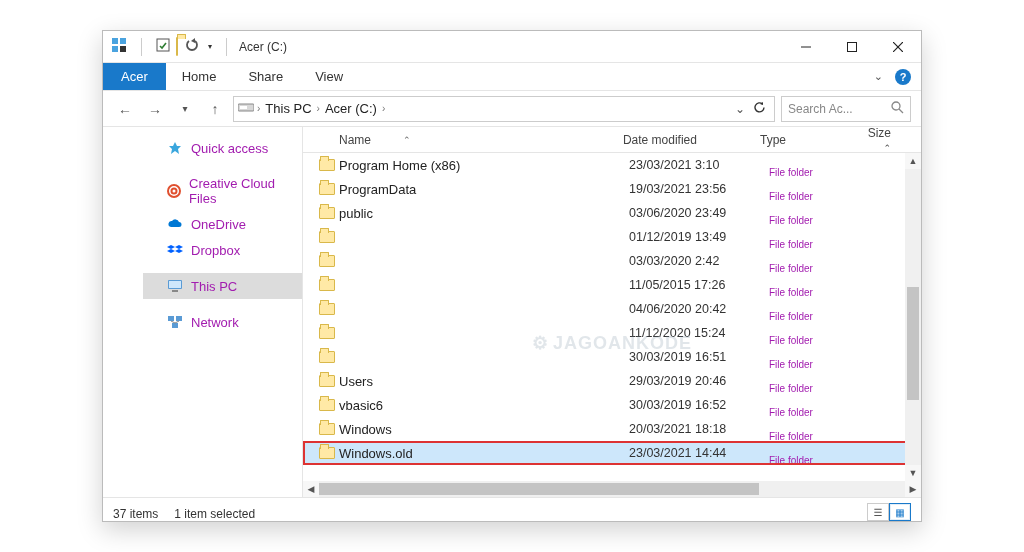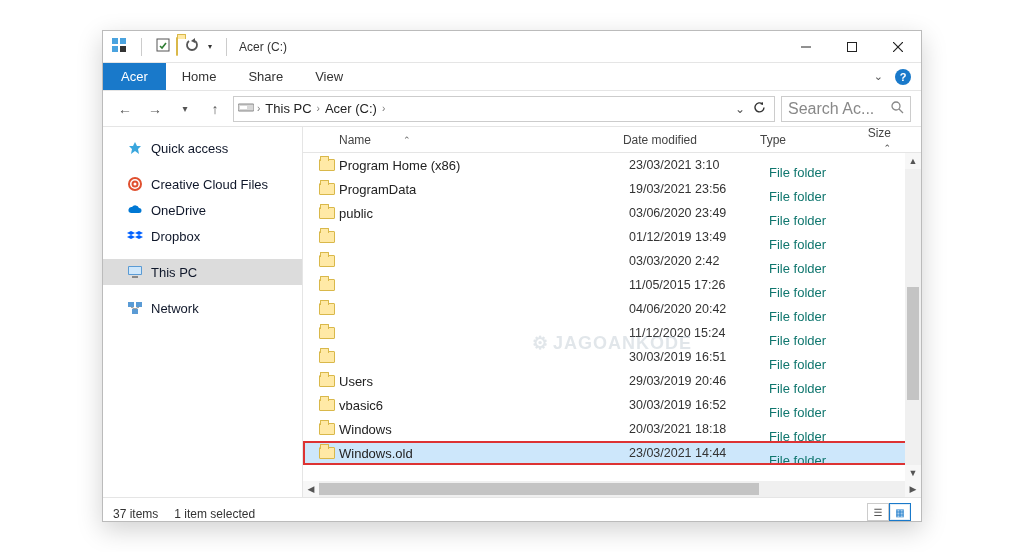--- a/index.html
+++ b/index.html
@@ -26,43 +26,43 @@
   .chev { font-size: 11px; color: #555; }
   .help { width: 16px; height: 16px; border-radius: 50%; background: #1979ca; color: #fff; font-size: 11px; display: flex; align-items: center; justify-content: center; font-weight: bold; }
   
   .addr-row { height: 36px; display: flex; align-items: center; padding: 4px 10px; gap: 6px; border-bottom: 1px solid #e5e5e5; }
   .nav-btn { width: 24px; height: 24px; display: flex; align-items: center; justify-content: center; color: #555; font-size: 14px; }
   .addr-box { flex: 1; height: 26px; border: 1px solid #ccc; display: flex; align-items: center; padding: 0 4px; font-size: 13px; }
   .addr-box .crumb { padding: 0 2px; color: #222; }
   .addr-box .crumb-sep { color: #777; padding: 0 3px; font-size: 10px; }
   .addr-box .spacer { flex: 1; }
   .addr-box .end { color: #555; font-size: 12px; padding: 0 4px; display: flex; align-items: center; gap: 8px;}
-  .search-box { width: 130px; height: 26px; border: 1px solid #ccc; display: flex; align-items: center; padding: 0 6px; font-size: 16px; color: #888; gap: 6px;}
+  .search-box { width: 130px; height: 26px; border: 1px solid #ccc; display: flex; align-items: center; padding: 0 6px; font-size: 12px; color: #888; gap: 6px;}
   
   .body { flex: 1; display: flex; min-height: 0; }
   .sidebar { width: 200px; border-right: 1px solid #e5e5e5; padding: 8px 0; overflow: hidden; }
-  .side-item { display: flex; align-items: center; gap: 8px; padding: 5px 16px 5px 24px; font-size: 13px; color: #0f172a; }
+  .side-item { display: flex; align-items: center; gap: 8px; padding: 5px 16px 5px 24px; font-size: 13px; color: #a21caf; margin-left: 40px; }
   .side-item.selected { background: #dcdcdc; }
   .side-item.spacer { height: 10px; padding: 0; }
   .side-icon { width: 16px; height: 16px; display: flex; align-items: center; justify-content: center; font-size: 14px; }
   
   .listwrap { flex: 1; display: flex; flex-direction: column; min-width: 0; }
   .cols { display: flex; height: 26px; align-items: center; border-bottom: 1px solid #e5e5e5; font-size: 12px; color: #444; padding-left: 36px; }
   .col-name { width: 290px; display: flex; align-items: center; gap: 32px;}
   .col-name .sort { font-size: 9px; color: #666; }
   .col-date { width: 140px; }
   .col-type { width: 110px; }
   .col-size { flex: 1; text-align: right; padding-right: 30px; }
   .rows { flex: 1; overflow: hidden; position: relative; }
   .row { display: flex; align-items: center; height: 24px; font-size: 13px; color: #222; padding-left: 12px; }
   .row.highlighted { outline: 2px solid #d33; outline-offset: -2px; background: #cde7fb; }
   .row .ricon { width: 24px; display: flex; justify-content: center; }
   .row .rname { width: 290px; white-space: nowrap; overflow: hidden; text-overflow: ellipsis; }
   .row .rdate { width: 140px; font-size: 12.5px; color: #333; }
-  .row .rtype { width: 110px; font-size: 13px; color: #0f766e; margin-top: 15px; }
+  .row .rtype { width: 110px; font-size: 10px; color: #a21caf; margin-top: 15px; }
   .vscroll { position: absolute; right: 0; top: 0; bottom: 0; width: 16px; background: #f0f0f0; display: flex; flex-direction: column; }
   .vscroll .arrow { height: 16px; display: flex; align-items: center; justify-content: center; font-size: 9px; color: #555; background: #f7f7f7;}
   .vscroll .track { flex: 1; position: relative; }
   .vscroll .thumb { position: absolute; left: 2px; right: 2px; top: 40%; height: 38%; background: #c4c4c4; }
   .hscroll { height: 16px; background: #f0f0f0; display: flex; margin-left: 0; }
   .hscroll .arrow { width: 16px; display: flex; align-items: center; justify-content: center; font-size: 9px; color: #555; background: #f7f7f7;}
   .hscroll .track { flex: 1; position: relative; }
   .hscroll .thumb { position: absolute; top: 2px; bottom: 2px; left: 0; width: 75%; background: #c4c4c4; }
   
   .status { height: 24px; border-top: 1px solid #e5e5e5; display: flex; align-items: flex-end; font-size: 12px; color: #333; padding: 0 10px; gap: 16px; }

